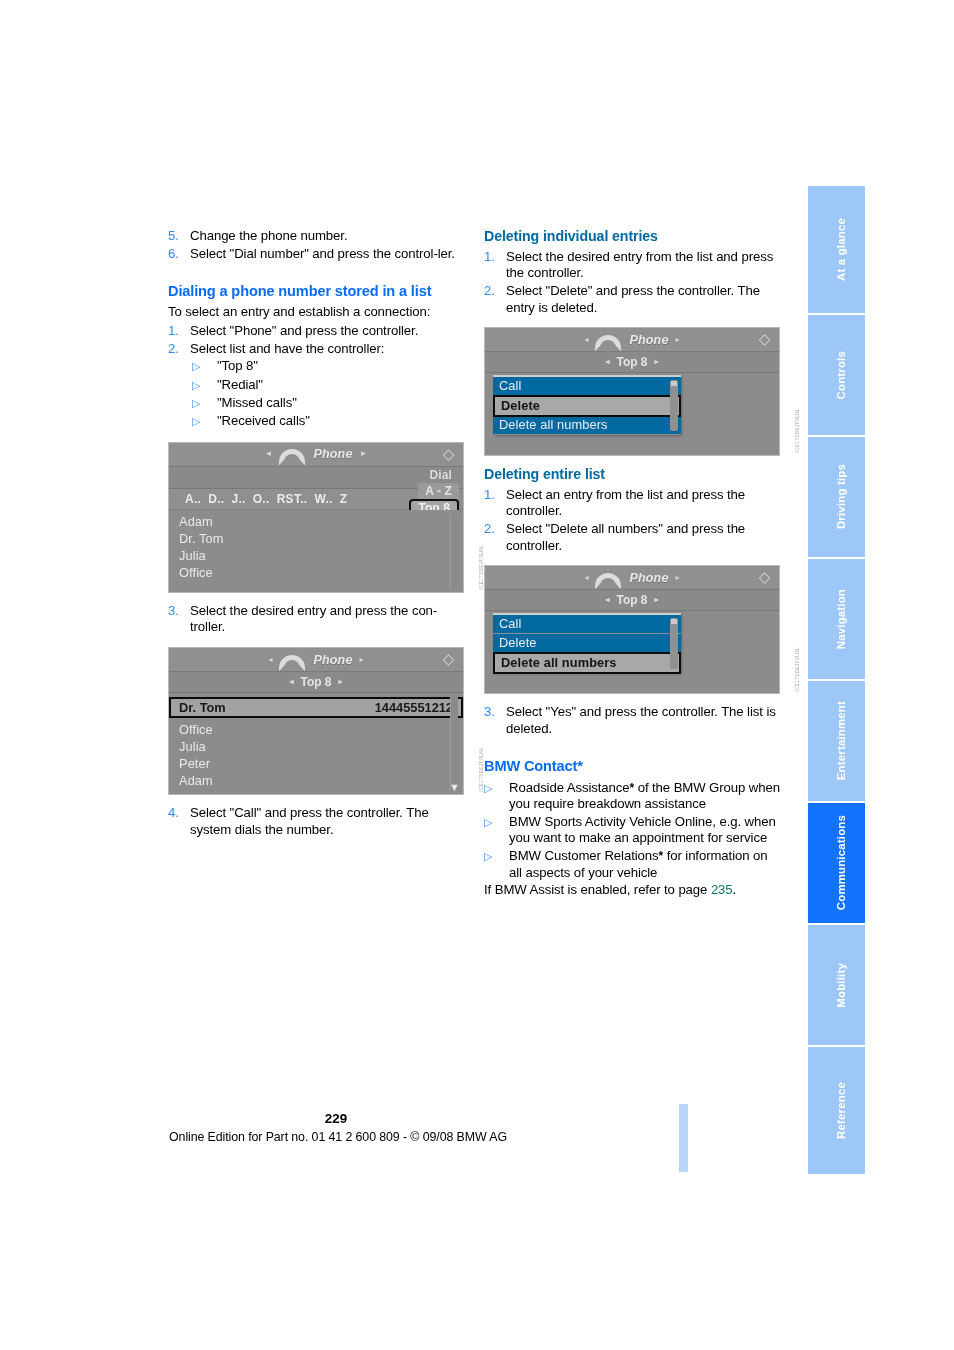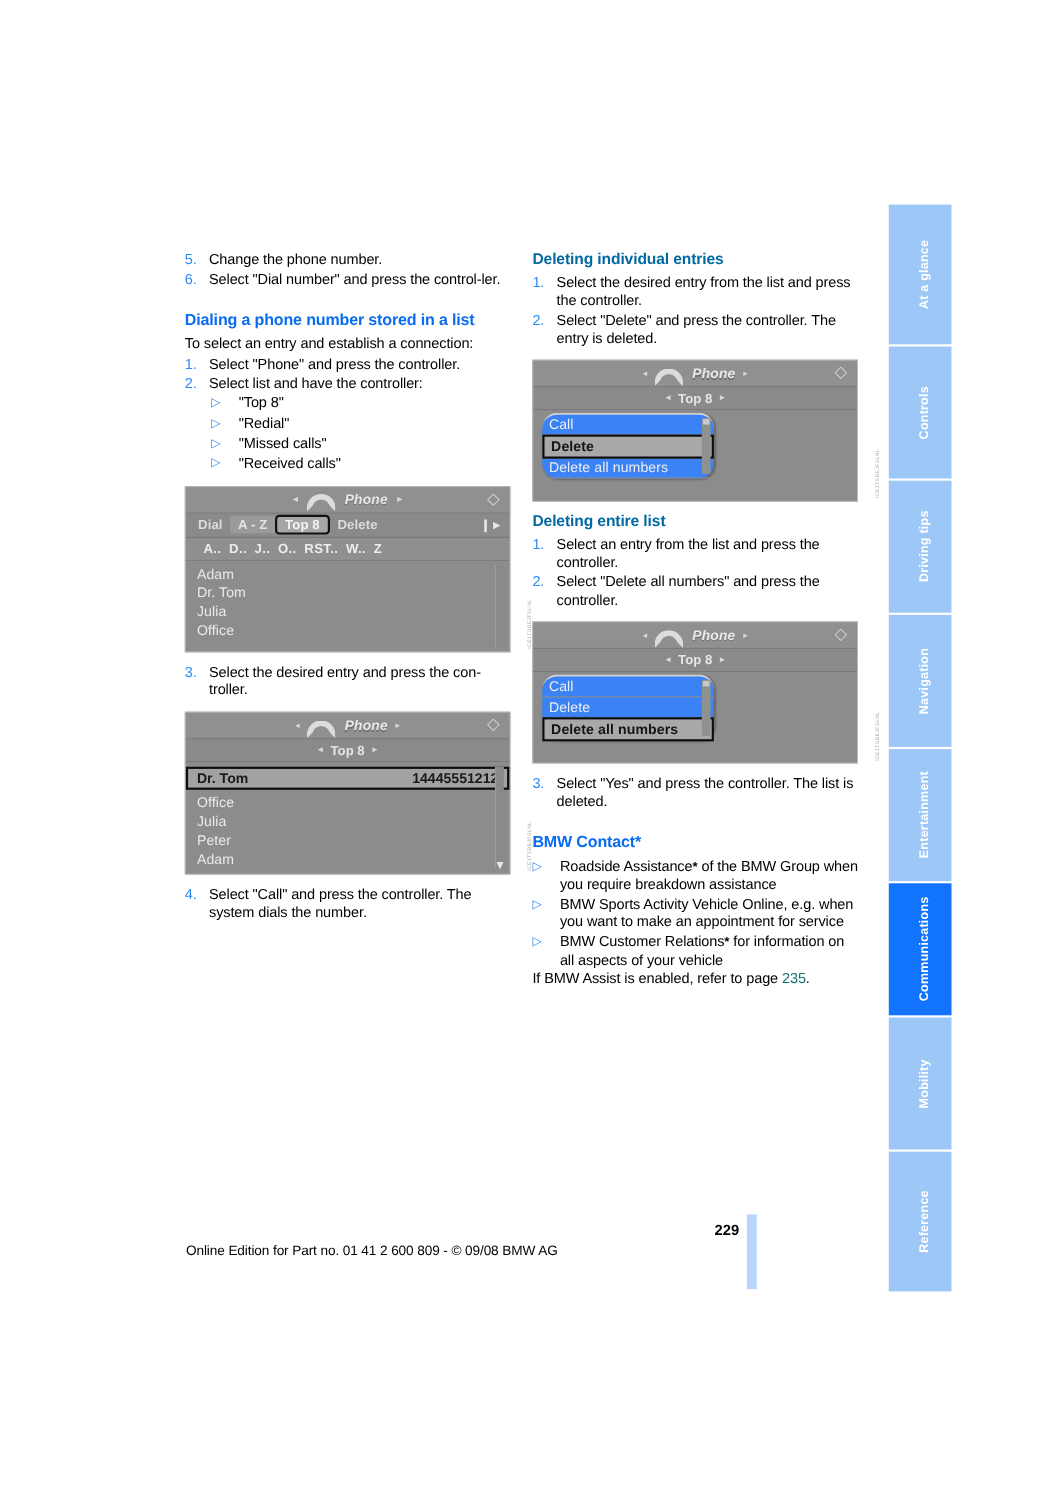--- a/index.html
+++ b/index.html
@@ -149,23 +149,24 @@
     font-size: 15px;
     line-height: 18px;
     text-align: center;
   }
 
   .sc-tabs {
     height: 21px;
     background: #8a8a8a;
     border-bottom: 1px solid #777;
     display: flex;
-    align-items: center;
+    align-items: flex-end;
     padding: 0 4px;
     position: relative;
+    flex-direction: column;
   }
   .sc-tab {
     color: #e4e4e4;
     font-size: 12px;
     font-weight: bold;
     padding: 1px 7px;
     letter-spacing: 0.1px;
   }
   .sc-tab.dim { color: #dcdcdc; }
   .sc-tab.box {
@@ -238,25 +239,24 @@
     font-weight: bold;
     padding: 1px 8px;
     margin: 1px 0 3px 0;
   }
 
   
   .sc-popup {
     position: absolute;
     left: 8px;
     top: 2px;
-    width: 156px;
-    background: #3b82f6;
+    width: 188px;
+    background: #0369a1;
     border-top: 2px solid #cfcfcf;
     box-shadow: 1px 1px 2px rgba(0,0,0,.28);
-    border-radius: 14px;
   }
   .sc-popup-item {
     color: #ededed;
     font-size: 12.8px;
     line-height: 18px;
     padding-left: 6px;
     border-bottom: 1px solid #8d8d8d;
     letter-spacing: 0.1px;
   }
   .sc-popup-item.on {
@@ -337,21 +337,21 @@
     letter-spacing: 0.2px;
     white-space: nowrap;
     padding-right: 9px;
   }
 
   
   .page-no {
     position: absolute;
     left: 0; top: 1111px;
     width: 672px;
-    text-align: right;
+    text-align: center;
     font-size: 13.4px;
     font-weight: bold;
   }
   .footer-line {
     position: absolute;
     left: 0; top: 1130px;
     width: 676px;
     text-align: center;
     font-size: 12.4px;
     letter-spacing: -0.1px;

